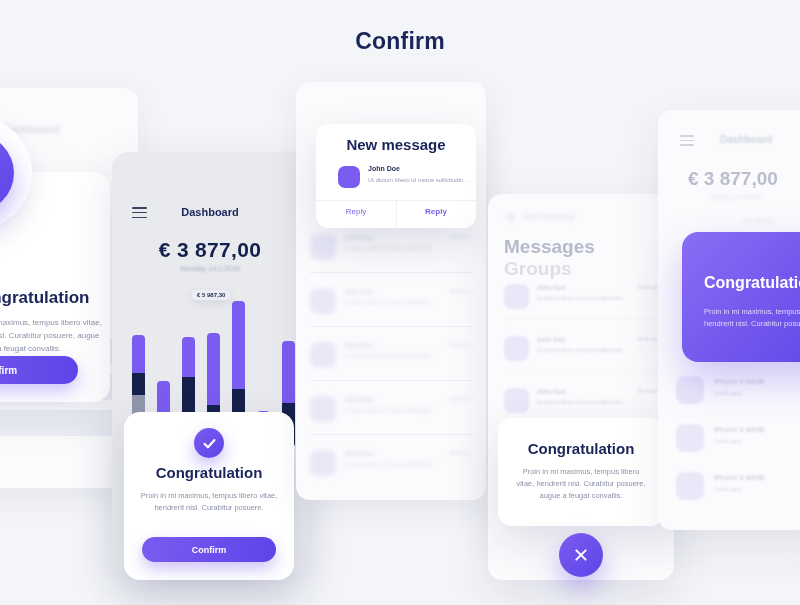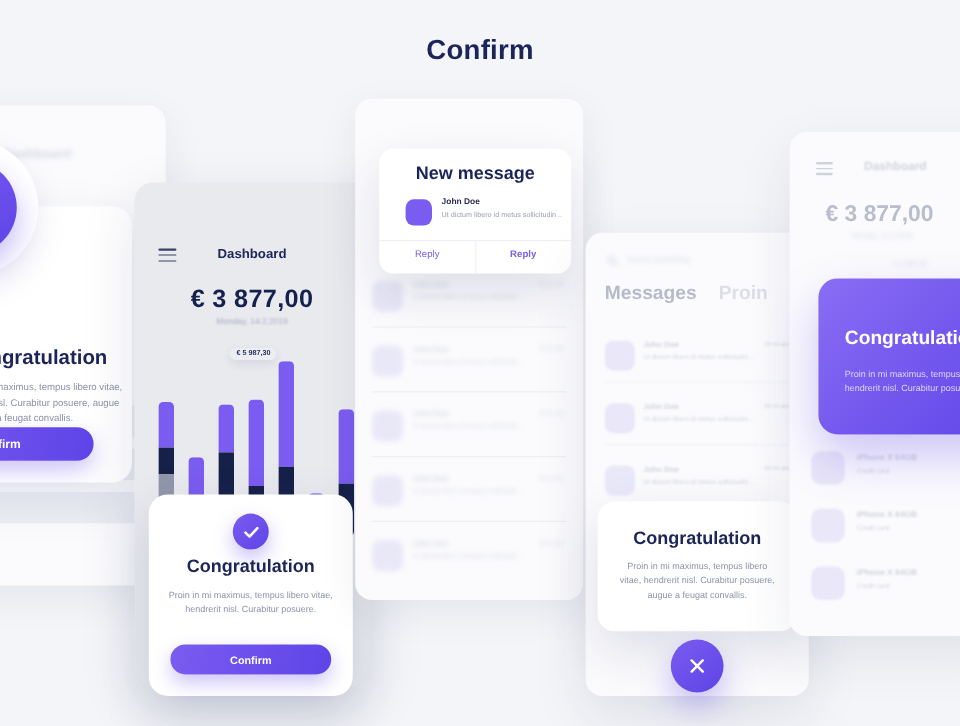--- a/index.html
+++ b/index.html
@@ -164,21 +164,21 @@
 
   
   #phone-msgs {
     position: absolute; left: 488px; top: 194px; width: 186px; height: 386px;
     background: #fbfbfd; border-radius: 14px;
     box-shadow: 0 16px 44px rgba(30,40,90,.10); overflow: hidden;
   }
   .searchbar { position: absolute; left: 16px; top: 16px; width: 154px; height: 16px; }
   .searchbar .ph { position: absolute; left: 18px; top: 3px; font-size: 6.5px; }
   .tabs { position: absolute; top: 42px; left: 16px; }
-  .tab { display: inline-block; font-size: 16px; font-weight: bold; margin-right: 14px; }
+  .tab { display: inline-block; font-size: 19px; font-weight: bold; margin-right: 14px; }
   .tab.on { color: #b6bbcc; } .tab.off { color: #dcdfe8; }
   .mrow { position: absolute; left: 16px; width: 154px; height: 34px; }
   .mrow .av { position: absolute; left: 0; top: 2px; width: 25px; height: 25px;
     border-radius: 7px; background: #e6e4f8; }
   .mrow .n { position: absolute; left: 32px; top: 2px; font-size: 6.5px; font-weight: bold; }
   .mrow .t { position: absolute; right: 0; top: 2px; font-size: 5px; }
   .mrow .p { position: absolute; left: 32px; top: 13px; font-size: 5.5px; }
   .mrow .sp { position: absolute; left: 0; bottom: -3px; width: 154px; height: 1px; background: #f0f1f6; }
 
   #right-congrats {
@@ -359,21 +359,21 @@
   <div id="phone-msgs">
     <div class="searchbar ghost blur2">
       <svg width="9" height="9" viewBox="0 0 24 24" fill="none" stroke="#c9cddb" stroke-width="3" style="position:absolute;left:2px;top:3px">
         <circle cx="10" cy="10" r="7"></circle>
           <line x1="15" y1="15" x2="22" y2="22" stroke-linecap="round"></line>
       </svg>
       <span class="ph">Search something</span>
     </div>
     <div class="tabs">
       <span class="tab on">Messages</span>
-      <span class="tab off">Proin</span>
+      <span class="tab off">Groups</span>
     </div>
     <div class="mrow ghost blur1" style="top:88px">
       <div class="av"></div>
       <div class="n">John Doe</div>
       <div class="t">05:54 am</div>
       <div class="p">Ut dictum libero id metus sollicitudin ..</div>
       <div class="sp"></div>
     </div>
     <div class="mrow ghost blur1" style="top:140px">
       <div class="av"></div>

